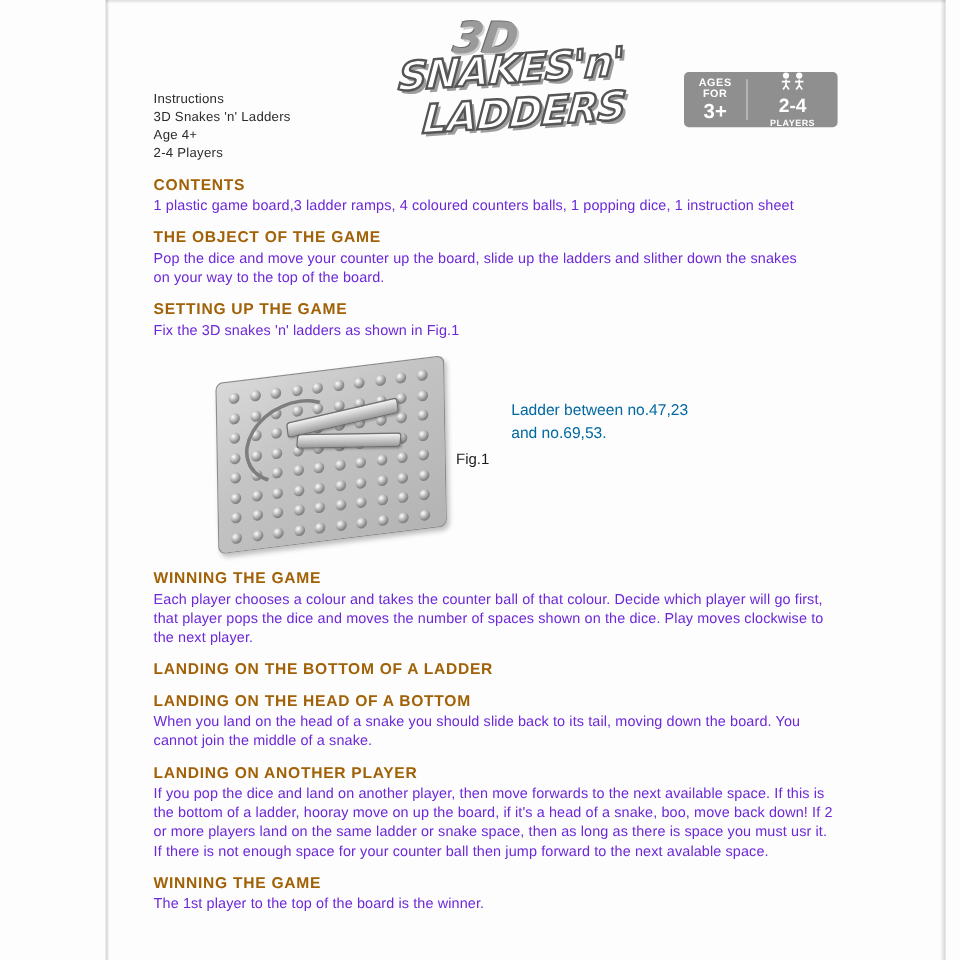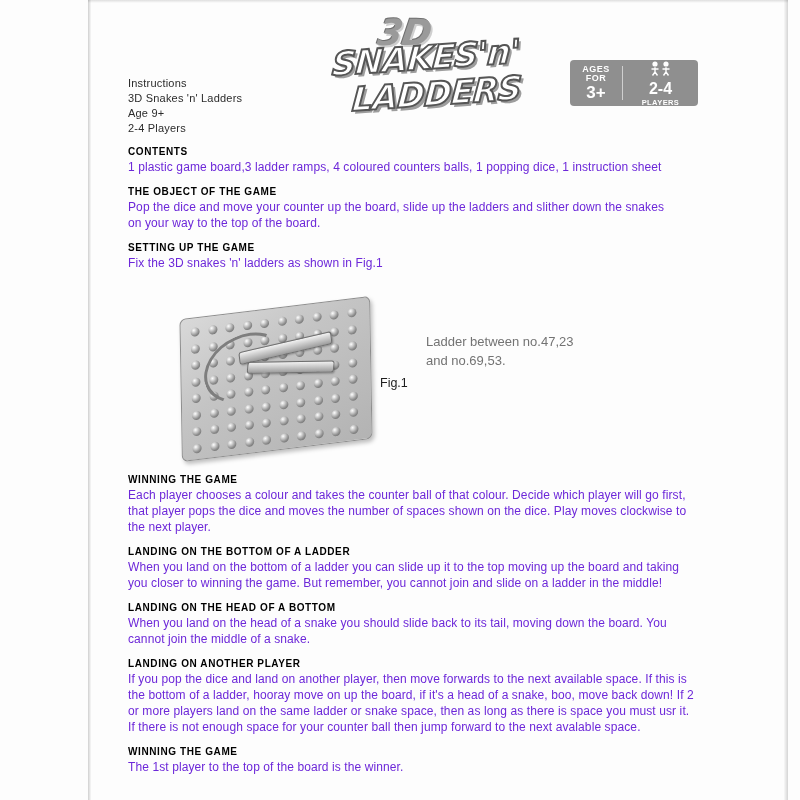--- a/index.html
+++ b/index.html
@@ -155,24 +155,24 @@
   }
 
   
   .content {
     position: absolute;
     left: 128px; top: 146px;
     width: 540px;
   }
   .section { margin-bottom: 11px; }
   .heading {
-    font-size: 10px;
+    font-size: 13px;
     font-weight: bold;
     letter-spacing: 0.6px;
-    color: #000000;
+    color: #a16207;
     margin-bottom: 2px;
   }
   .para {
     font-size: 12px;
     line-height: 16px;
     color: #6d28d9;
     letter-spacing: 0.1px;
   }
 
   
@@ -228,21 +228,21 @@
     position: absolute;
     left: 252px; top: 88px;
     font-size: 12.5px;
     color: #1d1d1d;
   }
   .ladder-note {
     position: absolute;
     left: 298px; top: 44px;
     font-size: 13px;
     line-height: 19px;
-    color: #737373;
+    color: #0369a1;
   }
 
   
   .content-lower {
     position: absolute;
     left: 128px; top: 474px;
     width: 566px;
   }
 </style>
 </head>
@@ -251,21 +251,21 @@
 <div class="sheet">
   <div class="edge-left"></div>
   <div class="edge-right"></div>
   <div class="edge-top"></div>
 
   <div class="header">
 
     <div class="meta">
       <div>Instructions</div>
       <div>3D Snakes 'n' Ladders</div>
-      <div>Age  9+</div>
+      <div>Age  4+</div>
       <div>2-4 Players</div>
     </div>
 
     <div class="logo">
       <div class="logo-3d">3D</div>
       <div class="logo-snakes">SNAKES'n'</div>
       <div class="logo-ladders">LADDERS</div>
     </div>
 
     <div class="badge">
@@ -402,21 +402,20 @@
     </div>
   </div>
 
   <div class="content-lower">
     <div class="section">
       <div class="heading">WINNING THE GAME</div>
       <div class="para">Each player chooses a colour and takes the counter ball of that colour. Decide which player will go first, that player pops the dice and moves the number of spaces shown on the dice. Play moves clockwise to the next player.</div>
     </div>
     <div class="section">
       <div class="heading">LANDING ON THE BOTTOM OF A LADDER</div>
-      <div class="para">When you land on the bottom of a ladder you can slide up it to the top moving up the board and taking you closer to winning the game.  But remember, you cannot join and slide on a ladder in the middle!</div>
     </div>
     <div class="section">
       <div class="heading">LANDING ON THE HEAD OF A BOTTOM</div>
       <div class="para">When you land on the head of a snake you should slide back to its tail, moving down the board.  You cannot join the middle of a snake.</div>
     </div>
     <div class="section">
       <div class="heading">LANDING ON ANOTHER PLAYER</div>
       <div class="para">If you pop the dice and land on another player, then move forwards to the next available space. If this is the bottom of a ladder, hooray move on up the board, if it's a head of a snake, boo, move back down! If 2 or more players land on the same ladder or snake space, then as long as there is space you must usr it. If there is not enough space for your counter ball then jump forward to the next avalable space.</div>
     </div>
     <div class="section">

